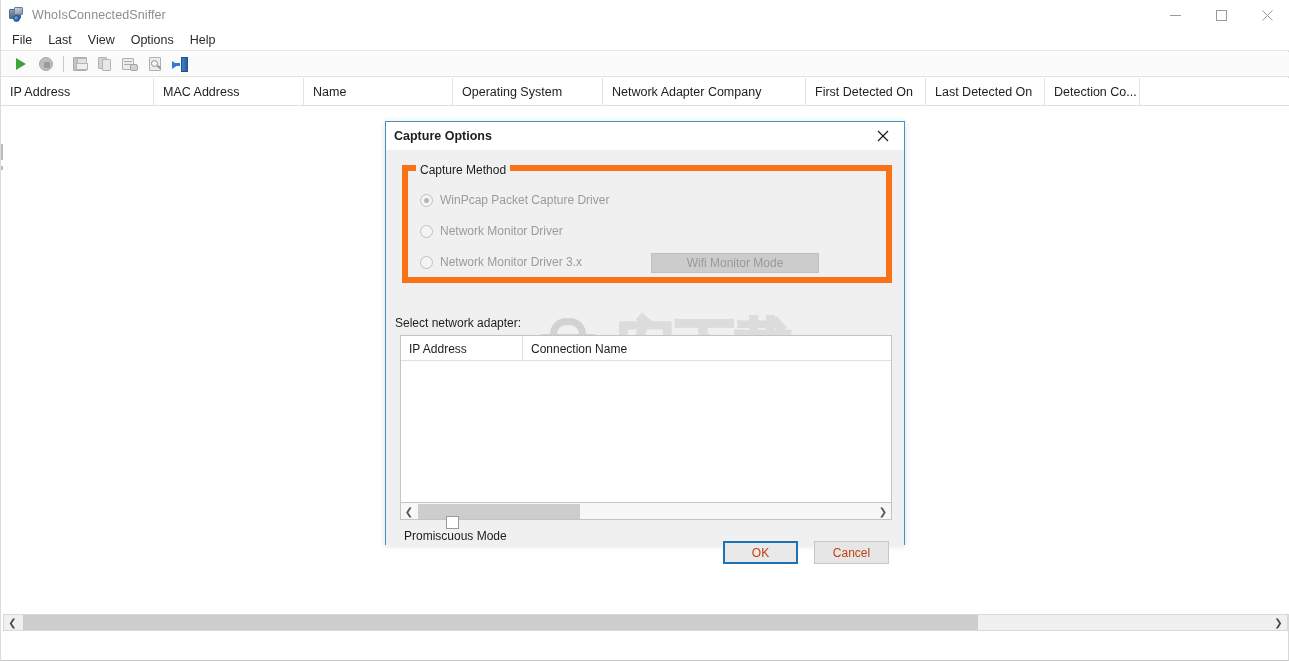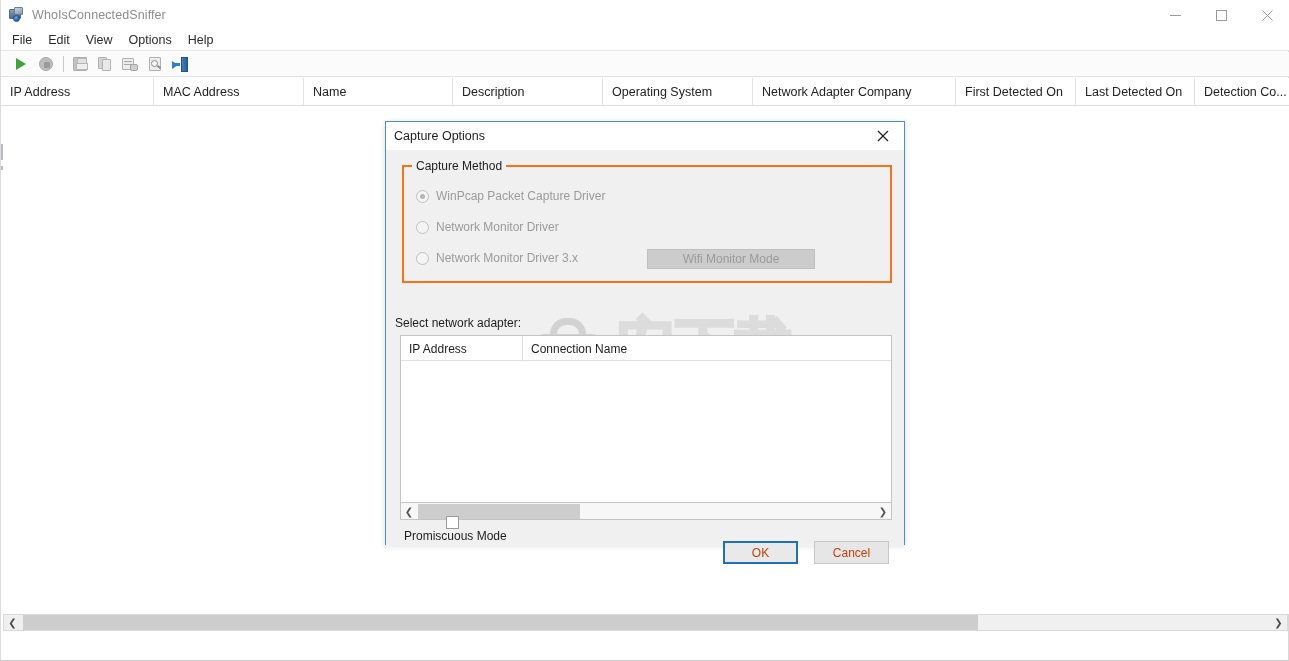--- a/index.html
+++ b/index.html
@@ -259,35 +259,35 @@
     background: #f0f0f0;
     border: 1px solid #4a90c4;
     box-shadow: 0 1px 6px rgba(0,0,0,.14);
   }
   .dlg-title {
     height: 28px; background: #ffffff;
     display: flex; align-items: center;
     position: relative;
   }
   .dlg-title-text {
-    font-size: 12.5px; color: #1d1d1d; margin-left: 8px; white-space: nowrap;
+    font-size: 12.5px; color: #1d1d1d; margin-left: 8px; white-space: nowrap; font-weight: bold;
   }
   .dlg-close {
     position: absolute; right: 0; top: 0;
     width: 42px; height: 27px;
     display: flex; align-items: center; justify-content: center;
     color: #222;
   }
   .dlg-body { position: relative; height: 396px; background: #f0f0f0; }
 
   
   .groupbox {
     position: absolute; left: 16px; top: 15px;
     width: 490px; height: 118px;
-    border: 2px solid #f97316;
+    border: 6px solid #f97316;
     background: #f0f0f0;
   }
   .gb-legend {
     position: absolute; left: 8px; top: -8px;
     background: #f0f0f0; padding: 0 4px;
     font-size: 12px; color: #1d1d1d; white-space: nowrap;
   }
   .radio-row {
     position: absolute; display: flex; align-items: center;
   }
@@ -444,21 +444,21 @@
         <svg width="11" height="11" viewBox="0 0 11 11">
             <line x1="0.5" y1="0.5" x2="10.5" y2="10.5" stroke="#9a9a9a" stroke-width="1"></line>
             <line x1="10.5" y1="0.5" x2="0.5" y2="10.5" stroke="#9a9a9a" stroke-width="1"></line>
           </svg>
       </div>
     </div>
   </div>
 
   <div class="menubar">
     <div class="menu-item">File</div>
-    <div class="menu-item">Edit</div>
+    <div class="menu-item">Last</div>
     <div class="menu-item">View</div>
     <div class="menu-item">Options</div>
     <div class="menu-item">Help</div>
   </div>
 
   <div class="toolbar">
     <div class="tb-btn">
       <span class="ic-play"></span>
     </div>
     <div class="tb-btn">
@@ -495,21 +495,20 @@
           <span class="stem"></span>
           <span class="arr"></span>
       </span>
     </div>
   </div>
 
   <div class="lv-header">
     <div class="lv-col" style="width:153px">IP Address</div>
     <div class="lv-col" style="width:150px">MAC Address</div>
     <div class="lv-col" style="width:149px">Name</div>
-    <div class="lv-col" style="width:150px">Description</div>
     <div class="lv-col" style="width:150px">Operating System</div>
     <div class="lv-col" style="width:203px">Network Adapter Company</div>
     <div class="lv-col" style="width:120px">First Detected On</div>
     <div class="lv-col" style="width:119px">Last Detected On</div>
     <div class="lv-col" style="width:95px">Detection Co...</div>
   </div>
 
   <div class="lv-body">
     <div class="edge-tick" style="top:38px;height:16px"></div>
     <div class="edge-tick" style="top:60px;height:4px"></div>

